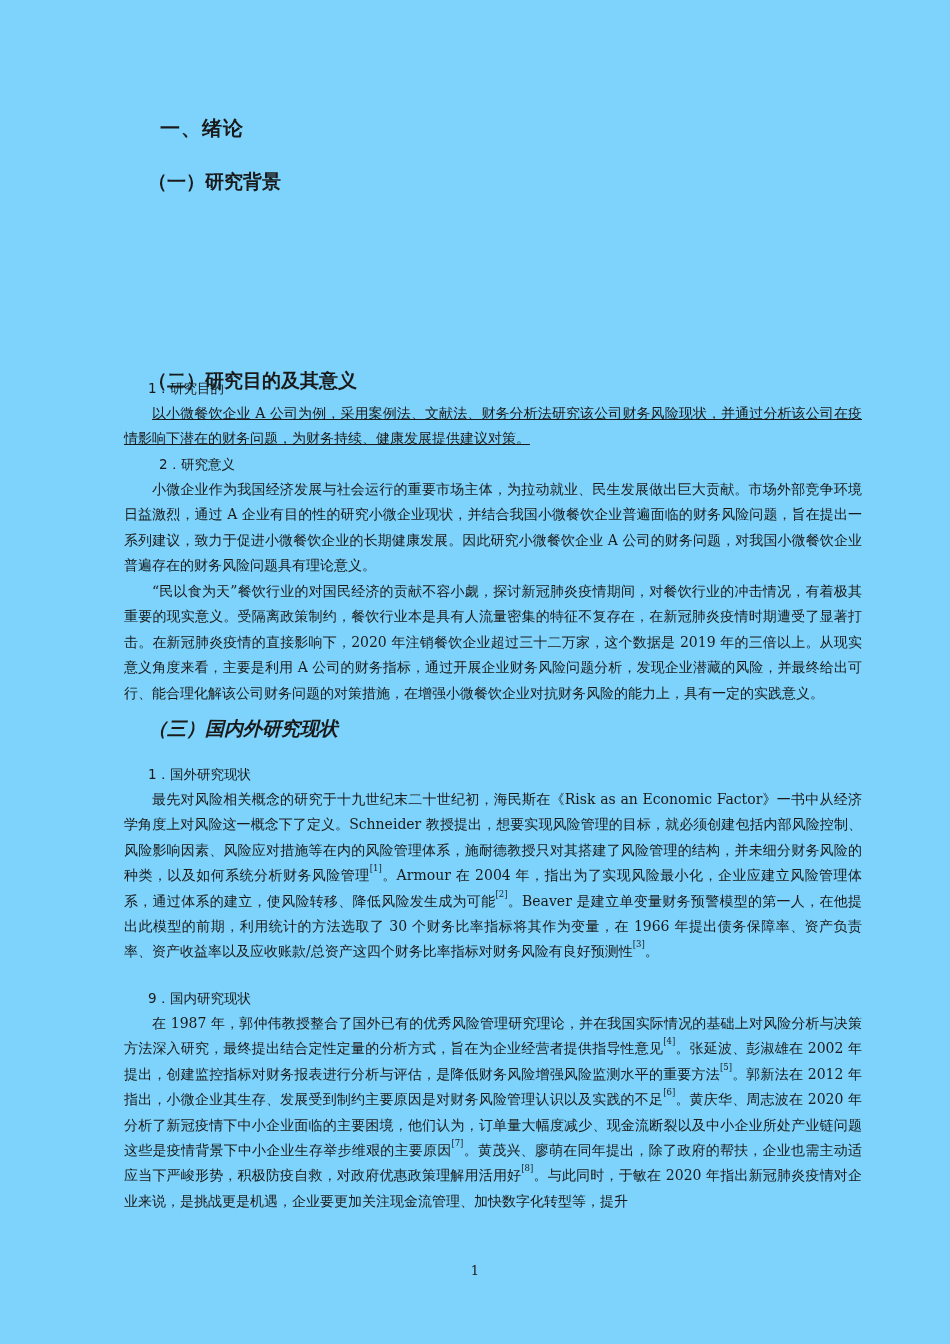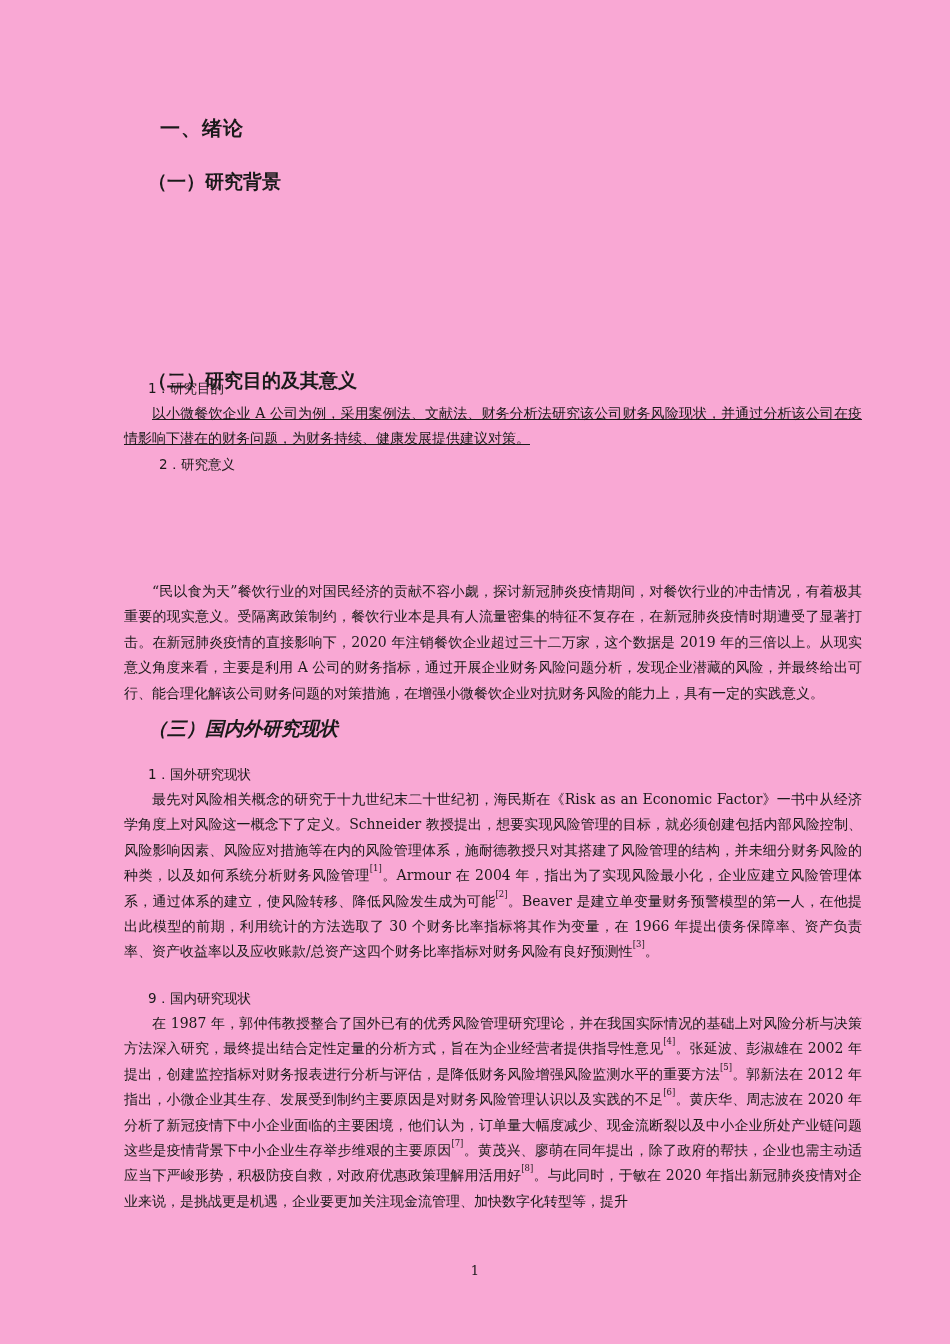--- a/index.html
+++ b/index.html
@@ -1,18 +1,18 @@
 <!DOCTYPE html>
 <html><head>
 <meta charset="utf-8">
 <style>
   html, body { margin:0; padding:0; background:#ffffff; }
   body { width:950px; height:1344px; position:relative; overflow:hidden;
          font-family: "DejaVu Serif", "Liberation Serif", serif; color:#1a1a1a; }
-  .page { position:absolute; left:0; top:0; width:950px; height:1344px; background:#f9a8d4; }
+  .page { position:absolute; left:0; top:0; width:950px; height:1344px; background:#7dd3fc; }
   .h1 { position:absolute; left:160px; top:115px; font-family:"DejaVu Sans","Liberation Sans",sans-serif;
         font-size:20px; font-weight:bold; letter-spacing:1px; }
   .h2 { position:absolute; left:148px; font-family:"DejaVu Sans","Liberation Sans",sans-serif;
         font-size:19px; font-weight:bold; }
   .h3 { position:absolute; left:148px; font-family:"DejaVu Sans","Liberation Sans",sans-serif;
         font-size:13.5px; font-weight:normal; }
   .para { position:absolute; left:124px; width:738px; font-size:14px; line-height:25.4px;
           text-align:justify; text-indent:28px; }
   .para sup { font-size:8.5px; vertical-align:top; line-height:1; position:relative; top:1px; }
   .pagenum { position:absolute; left:0; width:950px; top:1263px; text-align:center; font-size:13px; }
@@ -23,20 +23,21 @@
 <div class="page">
 
   <div class="h1">一、绪论</div>
 
   <div class="h2" style="top:169px;">（一）研究背景</div>
 
   <div class="h2" style="top:368px;">（二）研究目的及其意义</div>
   <div class="h3" style="top:380px;">1．研究目的</div>
   <div class="para" style="top:401px;text-decoration:underline;">以小微餐饮企业 A 公司为例，采用案例法、文献法、财务分析法研究该公司财务风险现状，并通过分析该公司在疫情影响下潜在的财务问题，为财务持续、健康发展提供建议对策。</div>
   <div class="h3" style="top:456px;margin-left:11px;">2．研究意义</div>
+  <div class="para" style="top:477px;">小微企业作为我国经济发展与社会运行的重要市场主体，为拉动就业、民生发展做出巨大贡献。市场外部竞争环境日益激烈，通过 A 企业有目的性的研究小微企业现状，并结合我国小微餐饮企业普遍面临的财务风险问题，旨在提出一系列建议，致力于促进小微餐饮企业的长期健康发展。因此研究小微餐饮企业 A 公司的财务问题，对我国小微餐饮企业普遍存在的财务风险问题具有理论意义。</div>
   <div class="para" style="top:579px;">“民以食为天”餐饮行业的对国民经济的贡献不容小觑，探讨新冠肺炎疫情期间，对餐饮行业的冲击情况，有着极其重要的现实意义。受隔离政策制约，餐饮行业本是具有人流量密集的特征不复存在，在新冠肺炎疫情时期遭受了显著打击。在新冠肺炎疫情的直接影响下，2020 年注销餐饮企业超过三十二万家，这个数据是 2019 年的三倍以上。从现实意义角度来看，主要是利用 A 公司的财务指标，通过开展企业财务风险问题分析，发现企业潜藏的风险，并最终给出可行、能合理化解该公司财务问题的对策措施，在增强小微餐饮企业对抗财务风险的能力上，具有一定的实践意义。</div>
 
   <div class="h2" style="top:716px;font-style:italic;">（三）国内外研究现状</div>
   <div class="h3" style="top:766px;">1．国外研究现状</div>
   <div class="para" style="top:787px;"><span>最先对风险相关概念的研究于十九世纪末二十世纪初，海民斯在《Risk as an Economic Factor》一书中从经济学角度上对风险这一概念下了定义。Schneider 教授提出，想要实现风险管理的目标，就必须创建包括内部风险控制、风险影响因素、风险应对措施等在内的风险管理体系，施耐德教授只对其搭建了风险管理的结构，并未细分财务风险的种类，以及如何系统分析财务风险管理</span><sup>[1]</sup><span>。Armour 在 2004 年，指出为了实现风险最小化，企业应建立风险管理体系，通过体系的建立，使风险转移、降低风险发生成为可能</span><sup>[2]</sup><span>。Beaver 是建立单变量财务预警模型的第一人，在他提出此模型的前期，利用统计的方法选取了 30 个财务比率指标将其作为变量，在 1966 年提出债务保障率、资产负责率、资产收益率以及应收账款/总资产这四个财务比率指标对财务风险有良好预测性</span><sup>[3]</sup><span>。</span></div>
 
   <div class="h3" style="top:990px;">9．国内研究现状</div>
   <div class="para" style="top:1011px;"><span>在 1987 年，郭仲伟教授整合了国外已有的优秀风险管理研究理论，并在我国实际情况的基础上对风险分析与决策方法深入研究，最终提出结合定性定量的分析方式，旨在为企业经营者提供指导性意见</span><sup>[4]</sup><span>。张延波、彭淑雄在 2002 年提出，创建监控指标对财务报表进行分析与评估，是降低财务风险增强风险监测水平的重要方法</span><sup>[5]</sup><span>。郭新法在 2012 年指出，小微企业其生存、发展受到制约主要原因是对财务风险管理认识以及实践的不足</span><sup>[6]</sup><span>。黄庆华、周志波在 2020 年分析了新冠疫情下中小企业面临的主要困境，他们认为，订单量大幅度减少、现金流断裂以及中小企业所处产业链问题这些是疫情背景下中小企业生存举步维艰的主要原因</span><sup>[7]</sup><span>。黄茂兴、廖萌在同年提出，除了政府的帮扶，企业也需主动适应当下严峻形势，积极防疫自救，对政府优惠政策理解用活用好</span><sup>[8]</sup><span>。与此同时，于敏在 2020 年指出新冠肺炎疫情对企业来说，是挑战更是机遇，企业要更加关注现金流管理、加快数字化转型等，提升</span></div>
 
   <div class="pagenum">1</div>

